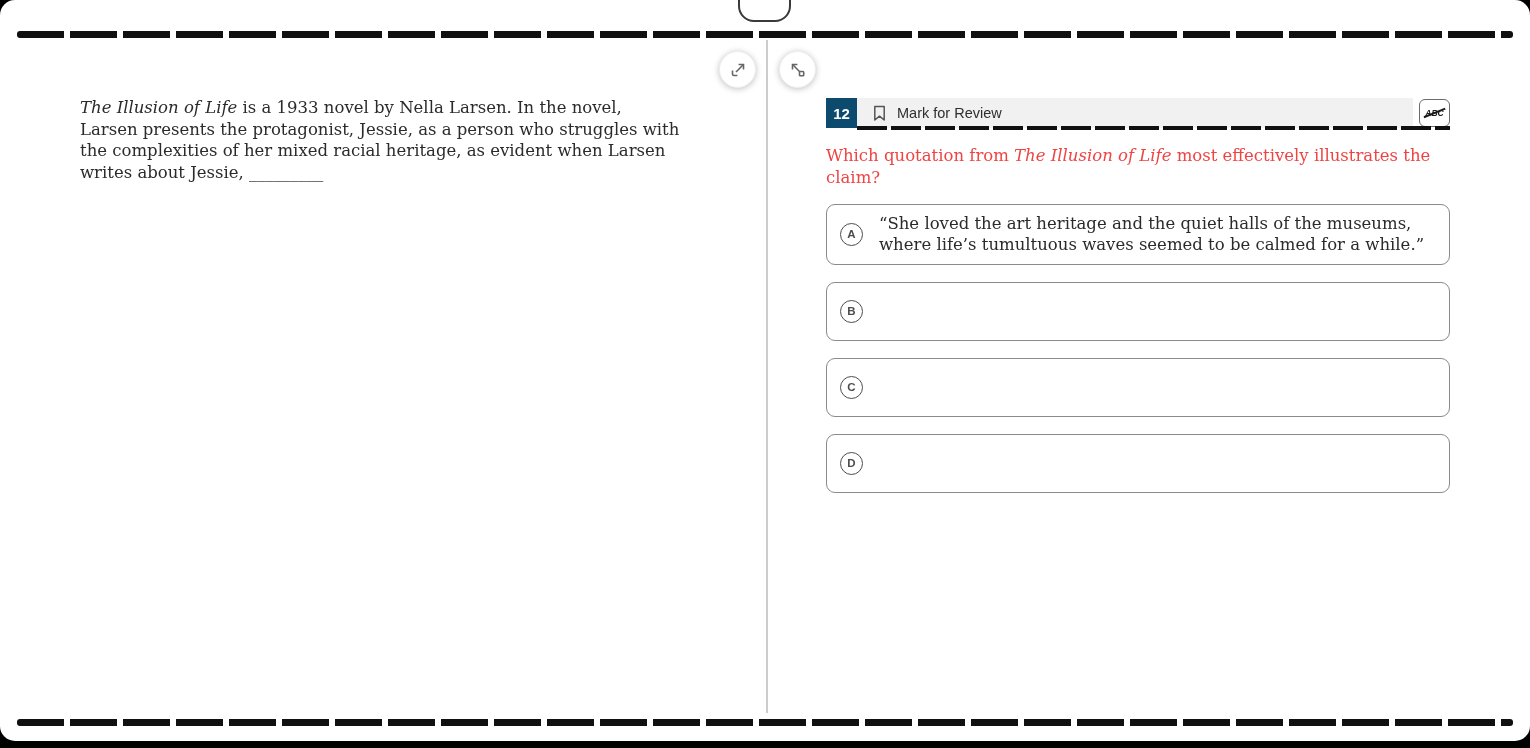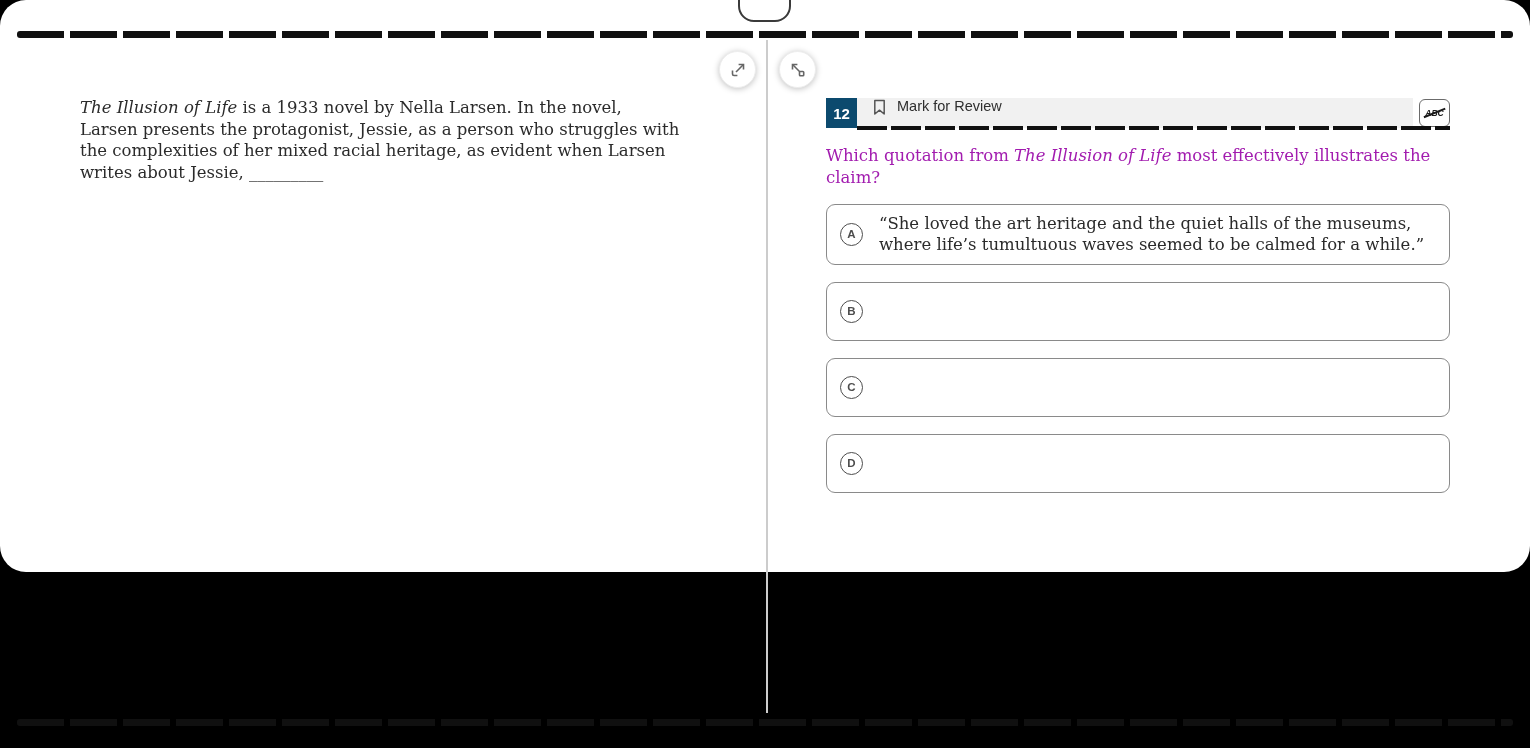--- a/index.html
+++ b/index.html
@@ -1,19 +1,19 @@
 <!DOCTYPE html>
 <html><head>
 <meta charset="utf-8">
 <style>
   * { margin:0; padding:0; box-sizing:border-box; }
   html,body { width:1530px; height:748px; background:#000; overflow:hidden;
               font-family:"DejaVu Serif", serif; }
-  .page { position:absolute; top:0; left:0; width:1530px; height:572px;
-          background:#fff; border-radius:26px; }
+  .page { position:absolute; top:0; left:0; width:1530px; height:741px;
+          background:#fff; border-radius:15px; }
 
   
   .torn { position:absolute; left:17px; width:1496px; height:7px; border-radius:3px;
           background:repeating-linear-gradient(90deg,#101010 0 47px, transparent 47px 53px); }
   .torn-top { top:31px; }
   .torn-bottom { top:719px; }
 
   
   .tab-notch { position:absolute; top:-17px; left:738px; width:53px; height:39px;
                border:2px solid #3a3a3a; border-radius:16px; background:#fff; }
@@ -34,35 +34,35 @@
              font-size:16.5px; line-height:21.7px; color:#2b2b2b; }
   .italic { font-style:italic; }
   .blank { letter-spacing:0; }
 
   
   .qpanel { position:absolute; left:826px; top:98px; width:624px; }
   .qheader { position:relative; height:30px; display:flex; }
   .qnum { width:31px; height:30px; background:#0c4a6e; color:#fff;
           font-family:"Liberation Sans", sans-serif; font-weight:bold; font-size:15px;
           display:flex; align-items:center; justify-content:center; }
-  .review { flex:1; background:#f1f1f1; display:flex; 
+  .review { flex:1; background:#f1f1f1; display:flex; align-items:center;
             padding-left:14px; margin-right:6px; cursor:pointer; }
   .review .lbl { font-family:"Liberation Sans", sans-serif; font-size:14.5px;
                  color:#2e2e2e; margin-left:9px; }
   .abc { width:31px; height:28px; border:1.6px solid #6b6b6b; border-radius:6px;
          background:#fff; position:relative; align-self:center;
          display:flex; align-items:center; justify-content:center; cursor:pointer; }
   .abc-text { font-family:"Liberation Sans", sans-serif; font-style:italic;
               font-weight:bold; font-size:8.5px; color:#1a1a1a; }
   .abc .strike { position:absolute; left:3px; right:3px; top:48%; height:1.6px;
                  background:#1a1a1a; transform:rotate(-22deg); }
   .qheader-dash { position:absolute; left:31px; right:0; top:28px; height:3.5px;
                   background:repeating-linear-gradient(90deg,#101010 0 30px, transparent 30px 34px); }
 
-  .qprompt { margin-top:17px; font-size:16.5px; line-height:22px; color:#a21caf; }
+  .qprompt { margin-top:17px; font-size:16.5px; line-height:22px; color:#ef4444; }
 
   .choices { margin-top:15px; }
   .choice { width:624px; min-height:59px; border:1px solid #8a8a8a; border-radius:9px;
             background:#fff; display:flex; align-items:center; margin-bottom:17px;
             padding:8px 14px 8px 13px; cursor:pointer; }
   .letter { flex:0 0 auto; width:23px; height:23px; border:1.8px solid #4d4d4d;
             border-radius:50%; display:flex; align-items:center; justify-content:center;
             font-family:"Liberation Sans", sans-serif; font-size:11.5px; font-weight:bold;
             color:#4d4d4d; margin-right:16px; }
   .choice-text { font-size:16.5px; line-height:21.3px; color:#2b2b2b; }

